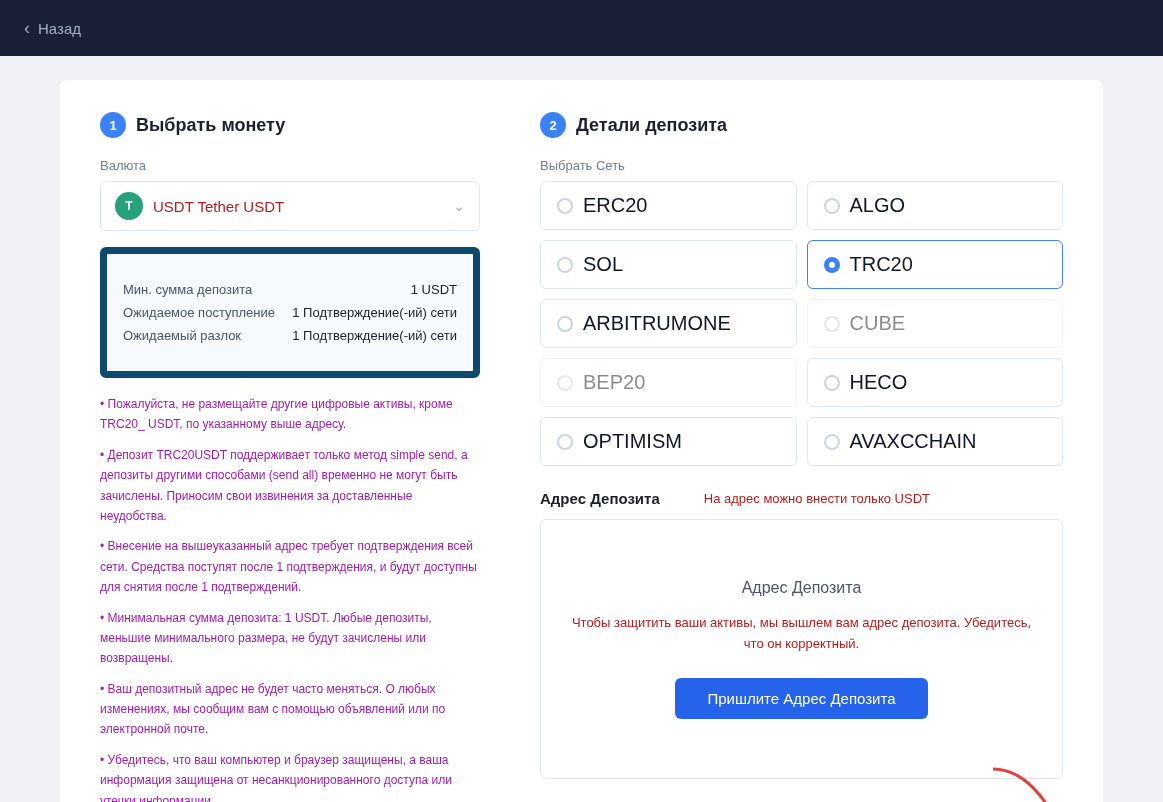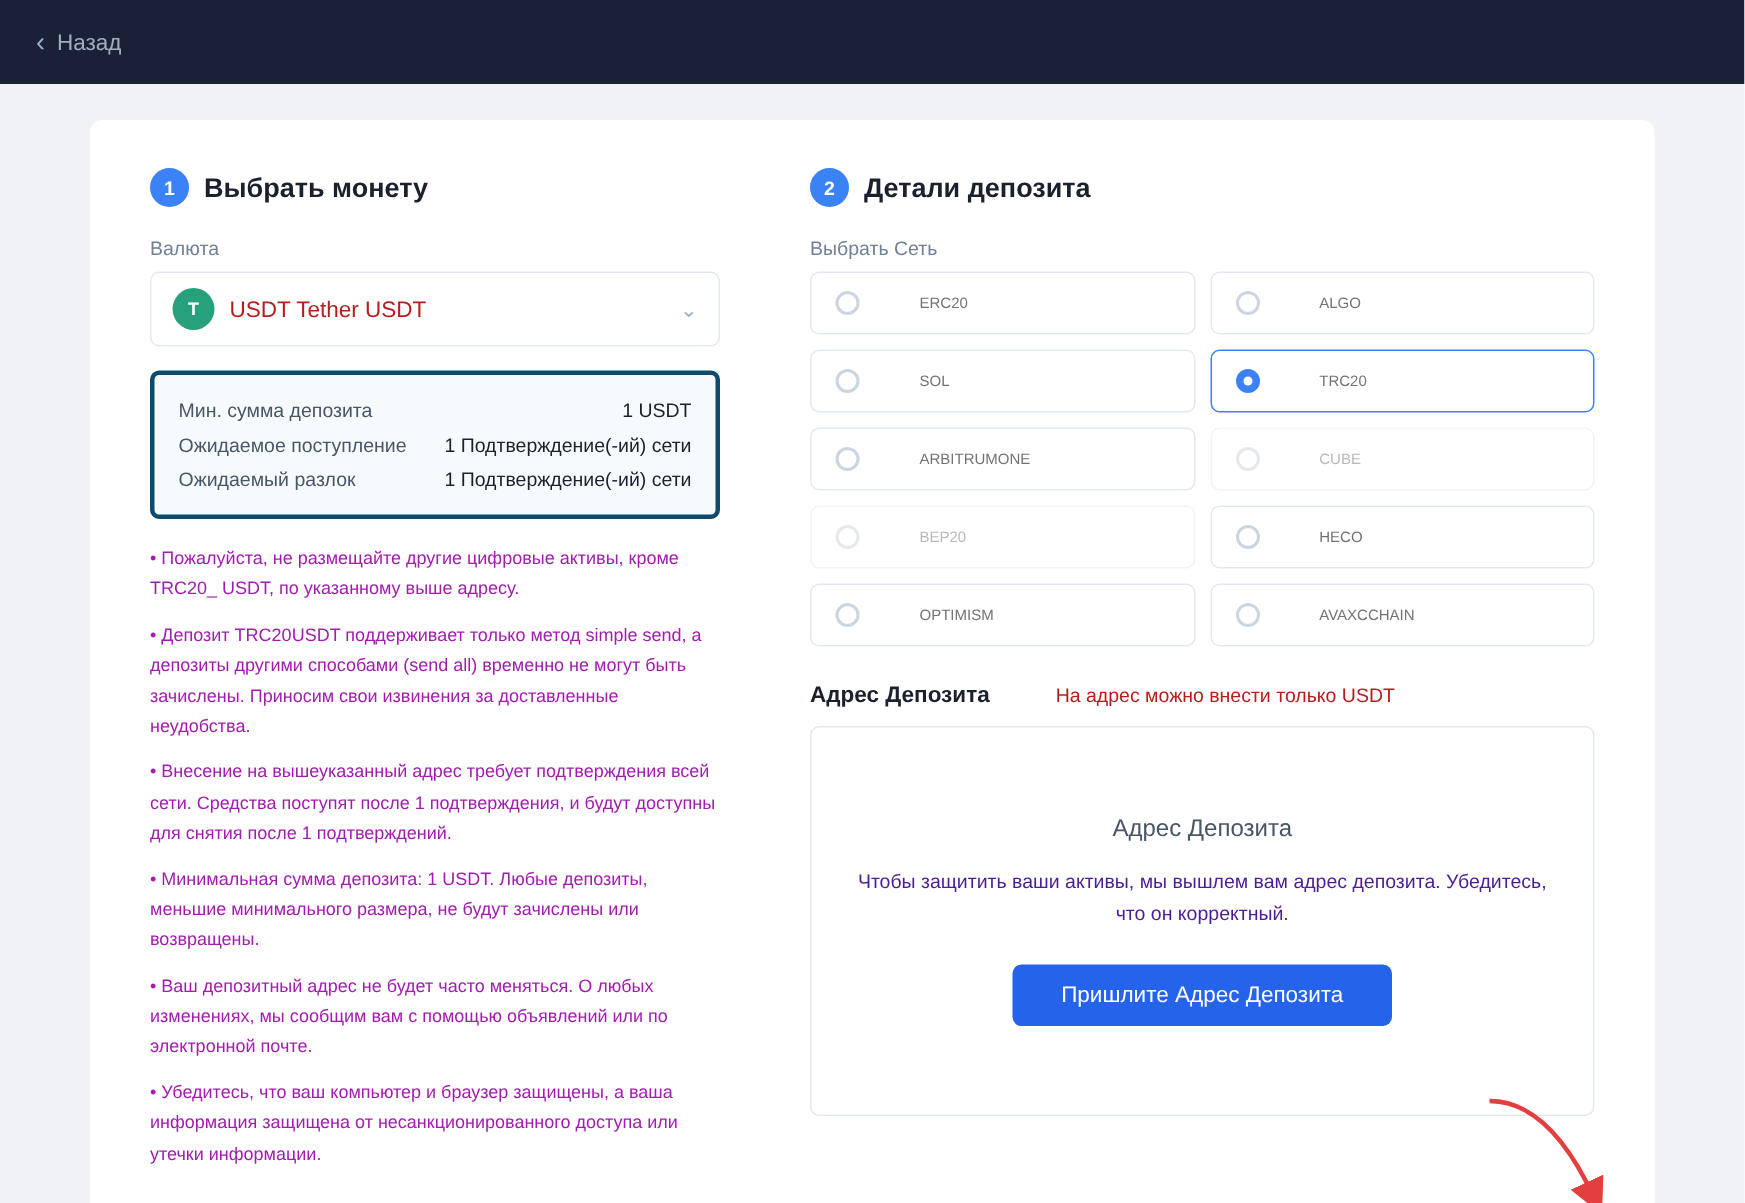--- a/index.html
+++ b/index.html
@@ -100,23 +100,23 @@
       flex: 1;
       font-size: 15px;
       color: #b91c1c;
     }
     .chevron-down {
       color: #a0aec0;
       font-size: 14px;
     }
     .info-box {
       background: #f7fafc;
-      border: 3px solid #0c4a6e;
-      border-radius: 6px;
-      padding: 16px 16px;
+      border: 7px solid #0c4a6e;
+      border-radius: 6px;
+      padding: 28px 16px;
       margin: 16px 0;
     }
     .info-row {
       display: flex;
       justify-content: space-between;
       font-size: 13px;
       color: #4a5568;
       margin-bottom: 8px;
     }
     .info-row:last-child { margin-bottom: 0; }
@@ -174,24 +174,23 @@
       background: #3b82f6;
     }
     .radio-circle.checked::after {
       content: '';
       width: 6px;
       height: 6px;
       background: #fff;
       border-radius: 50%;
     }
     .network-label {
-      font-size: 10px;
+      font-size: 20px;
       font-weight: 500;
-      color: #737373;
-      margin-left: 30px;
+      color: #0f172a;
     }
     .deposit-addr-section {}
     .addr-section-header {
       display: flex;
       align-items: center;
       gap: 12px;
       margin-bottom: 12px;
     }
     .addr-section-title {
       font-size: 15px;
@@ -214,21 +213,21 @@
       padding: 30px;
       gap: 16px;
     }
     .addr-box-title {
       font-size: 16px;
       color: #4a5568;
       font-weight: 500;
     }
     .addr-box-subtitle {
       font-size: 13px;
-      color: #4c1d95;
+      color: #b91c1c;
       text-align: center;
       line-height: 1.6;
     }
     .send-addr-btn {
       background: #2563eb;
       color: #fff;
       border: none;
       border-radius: 6px;
       padding: 12px 32px;
       font-size: 15px;

